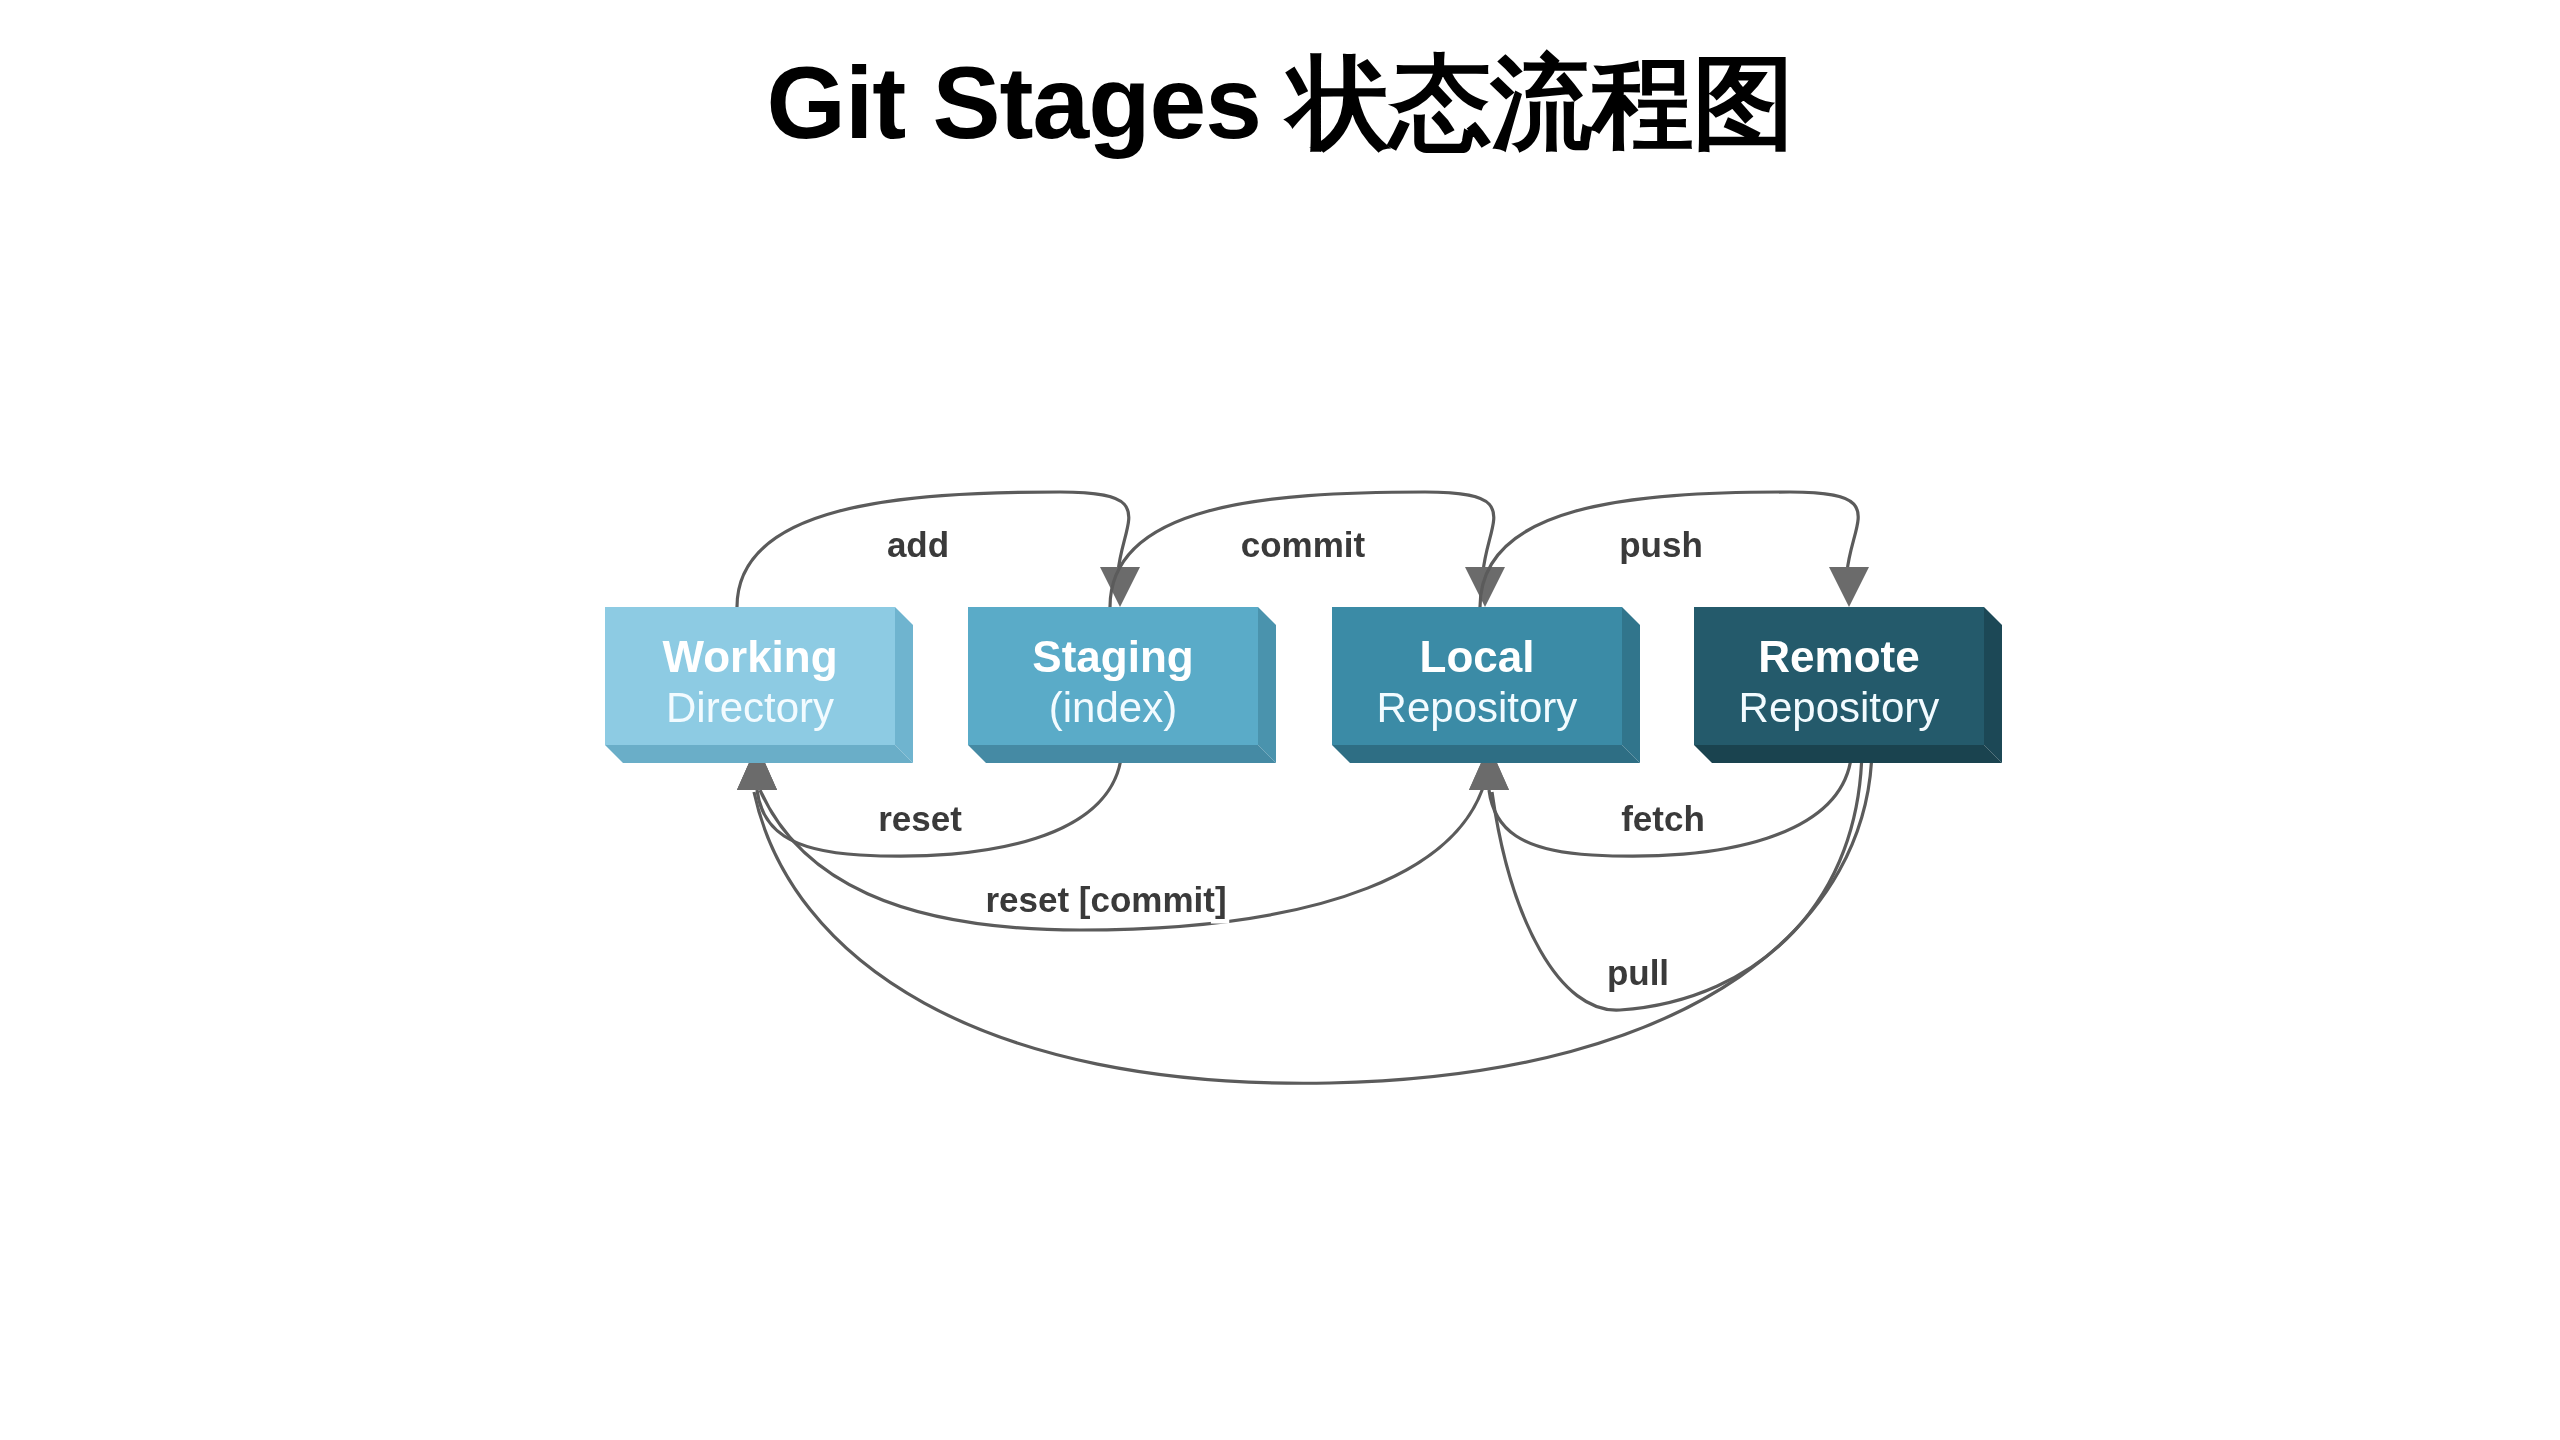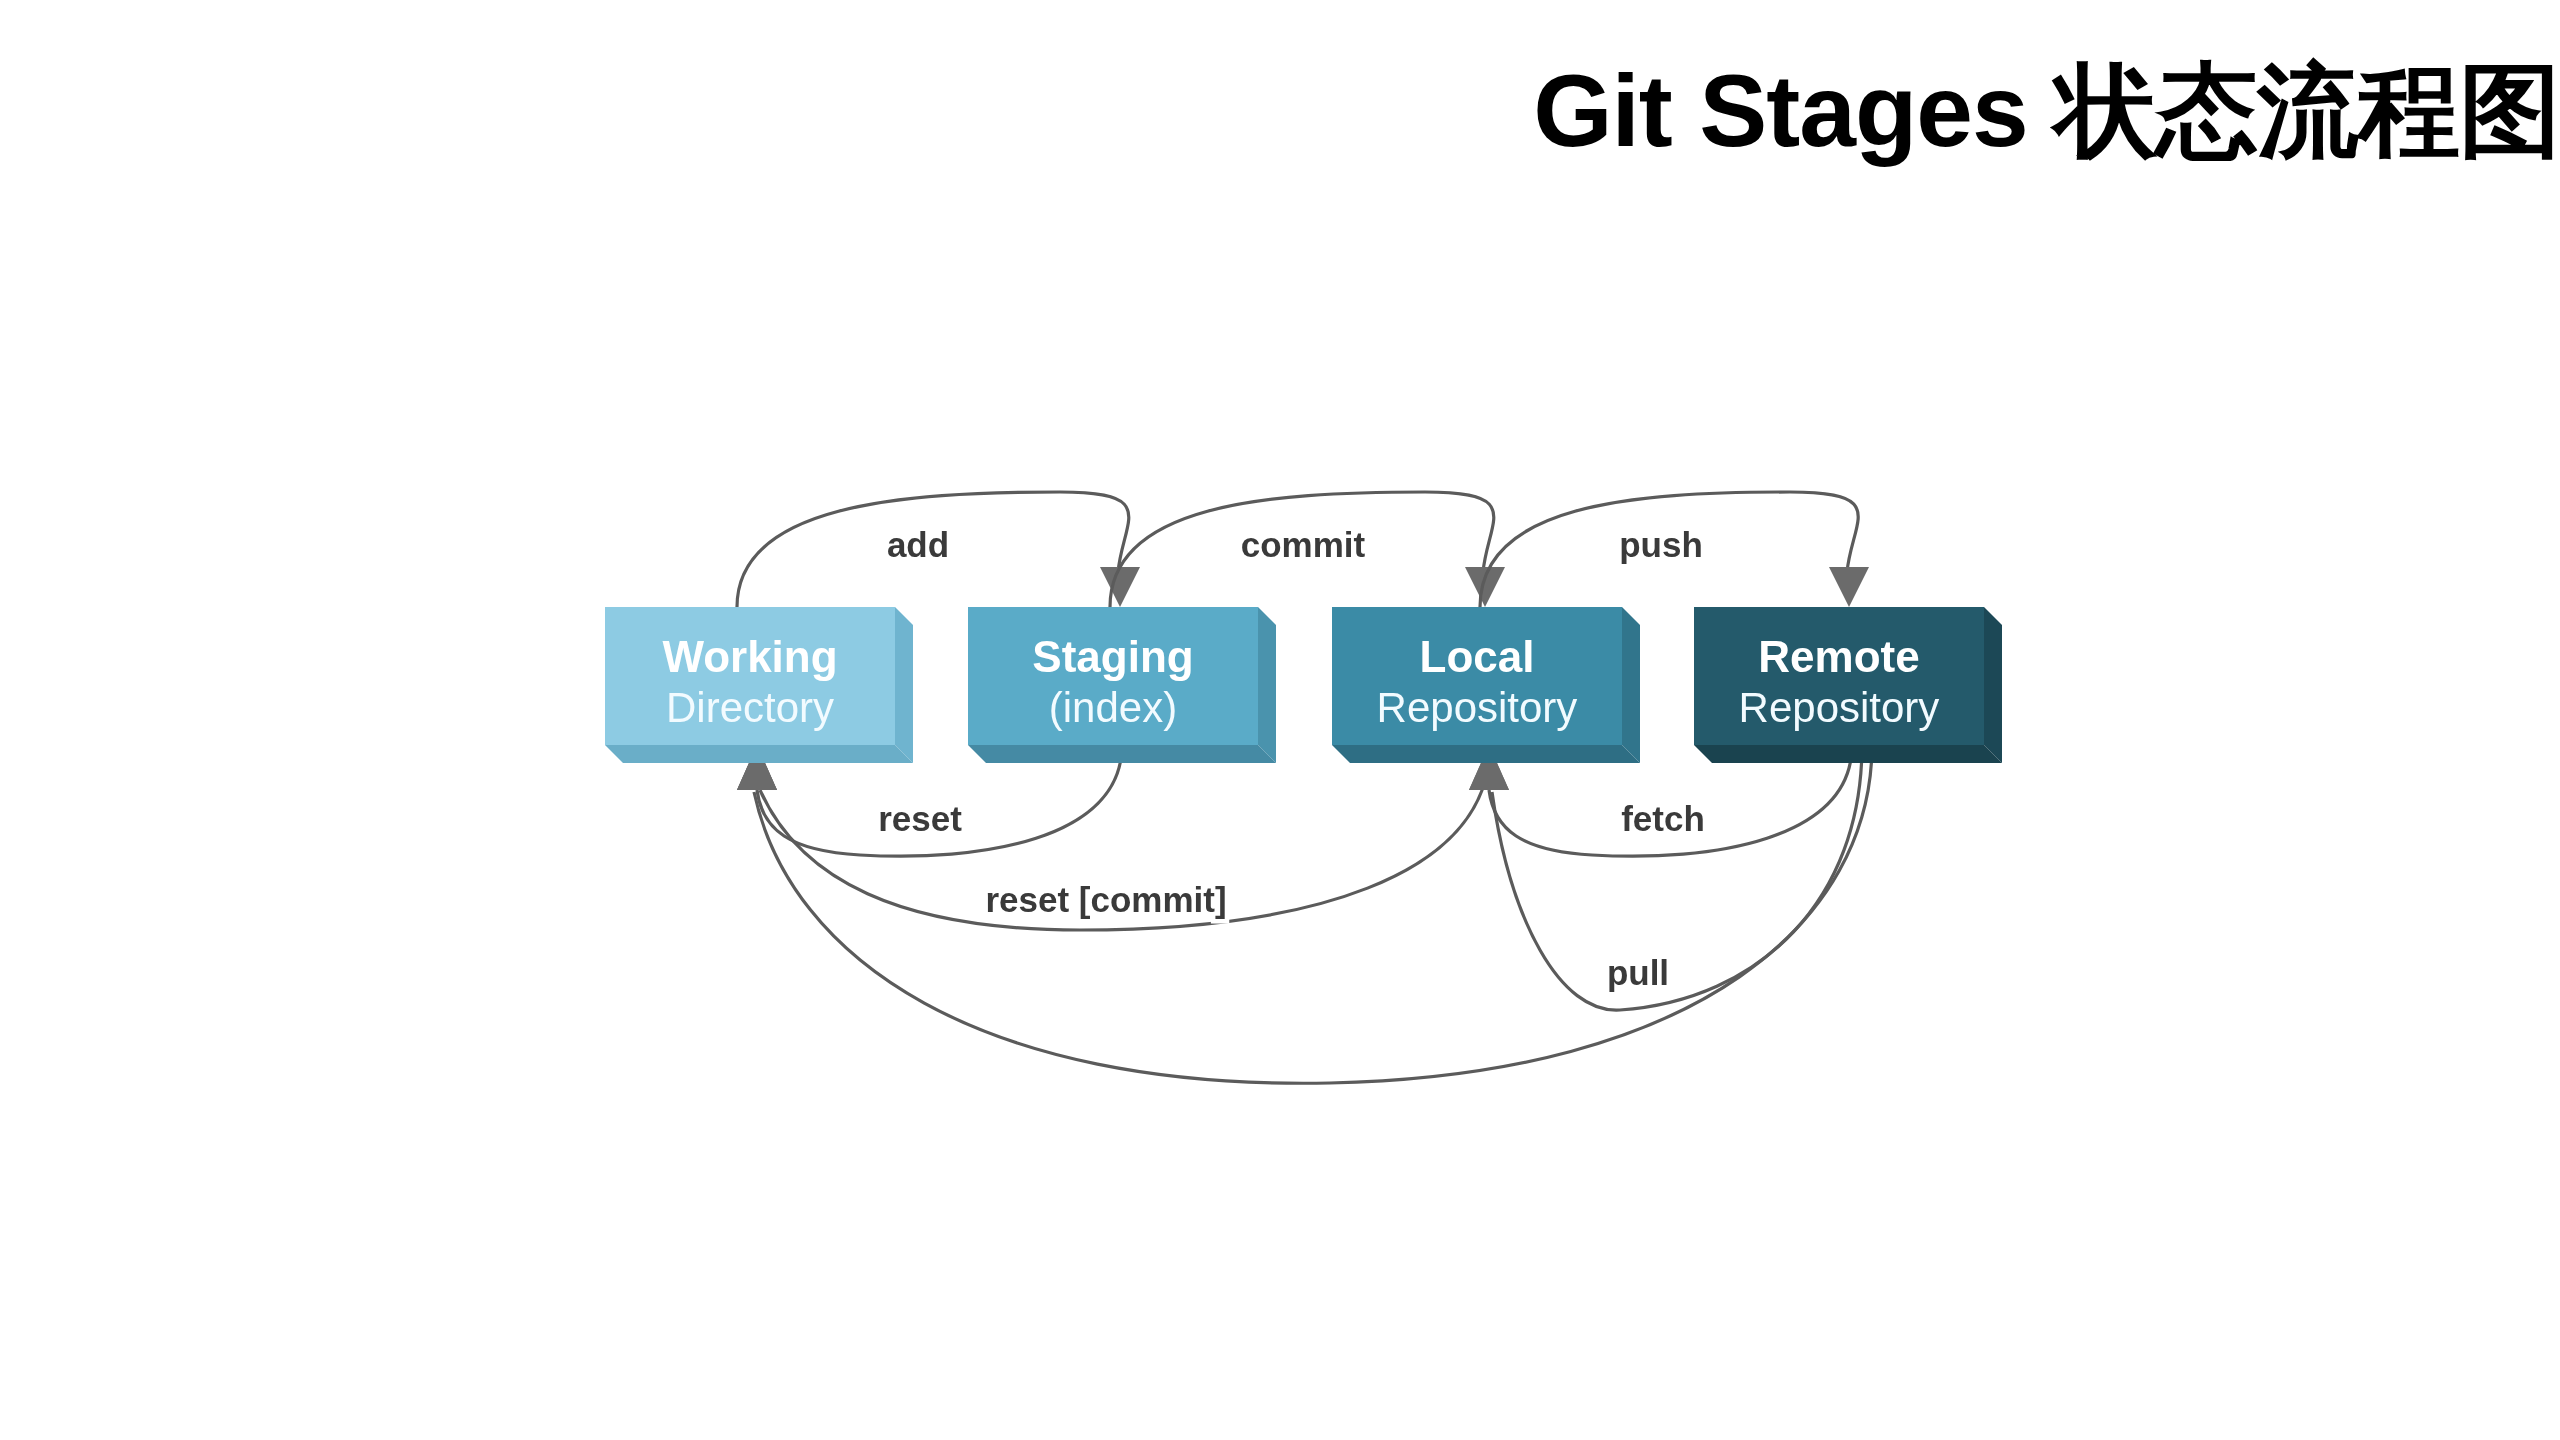--- a/index.html
+++ b/index.html
@@ -14,24 +14,24 @@
     font-family: "Liberation Sans", sans-serif;
   }
   #canvas {
     position: relative;
     width: 2560px;
     height: 1440px;
     background: #ffffff;
   }
   #diagram-title {
     position: absolute;
-    top: 55px;
+    top: 47px;
     left: 0;
     width: 2560px;
-    text-align: right;
+    text-align: center;
     font-family: "Liberation Sans", sans-serif;
     font-size: 102px;
     font-weight: 700;
     color: #000000;
     letter-spacing: -1px;
     line-height: 1.1;
     white-space: nowrap;
   }
   #flow-svg {
     position: absolute;

